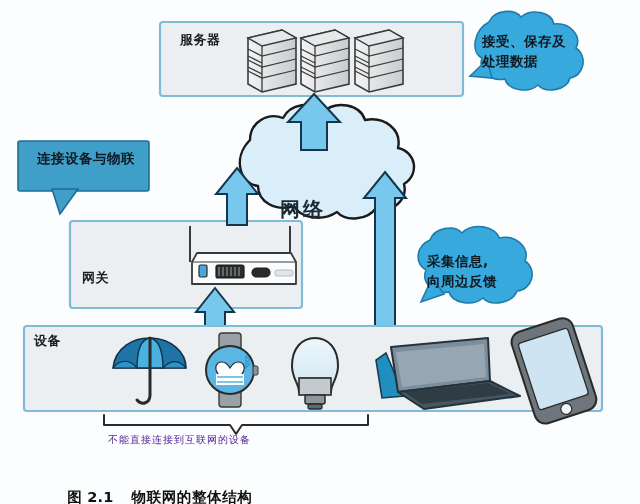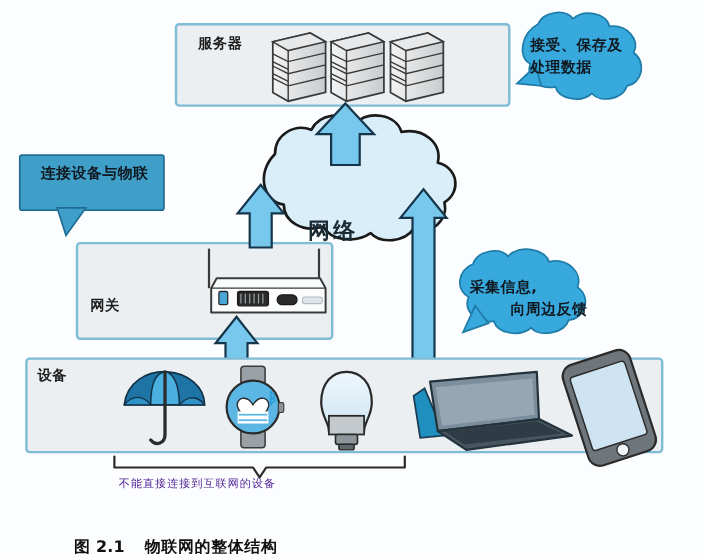--- a/index.html
+++ b/index.html
@@ -218,21 +218,21 @@
 <div class="htext box-label" style="left:34px;top:332px;">设备</div>
 
 <div class="htext cloud-label" style="left:280px;top:152px;margin-top:44px;">网络</div>
 
 <div class="htext bubble-text" style="left:482px;top:31px;width:96px;">接受、保存及</div>
 <div class="htext bubble-text" style="left:482px;top:51px;width:96px;">处理数据</div>
 
 <div class="htext bubble-text" style="left:37px;top:148px;width:116px;text-align:left;">连接设备与物联</div>
 
 <div class="htext bubble-text" style="left:427px;top:251px;width:100px;">采集信息,</div>
-<div class="htext bubble-text" style="left:427px;top:271px;width:100px;padding-left:37px;">向周边反馈</div>
+<div class="htext bubble-text" style="left:427px;top:271px;width:100px;">向周边反馈</div>
 
 <div class="htext brace-text" style="left:108px;top:433px;">不能直接连接到互联网的设备</div>
 
 <div class="htext caption" style="left:16px;top:472px;">
   <span class="num">图 2.1</span><span style="display:inline-block;width:18px;"></span><span>物联网的整体结构</span>
 </div>
 
 </div>
 
 </body></html>

